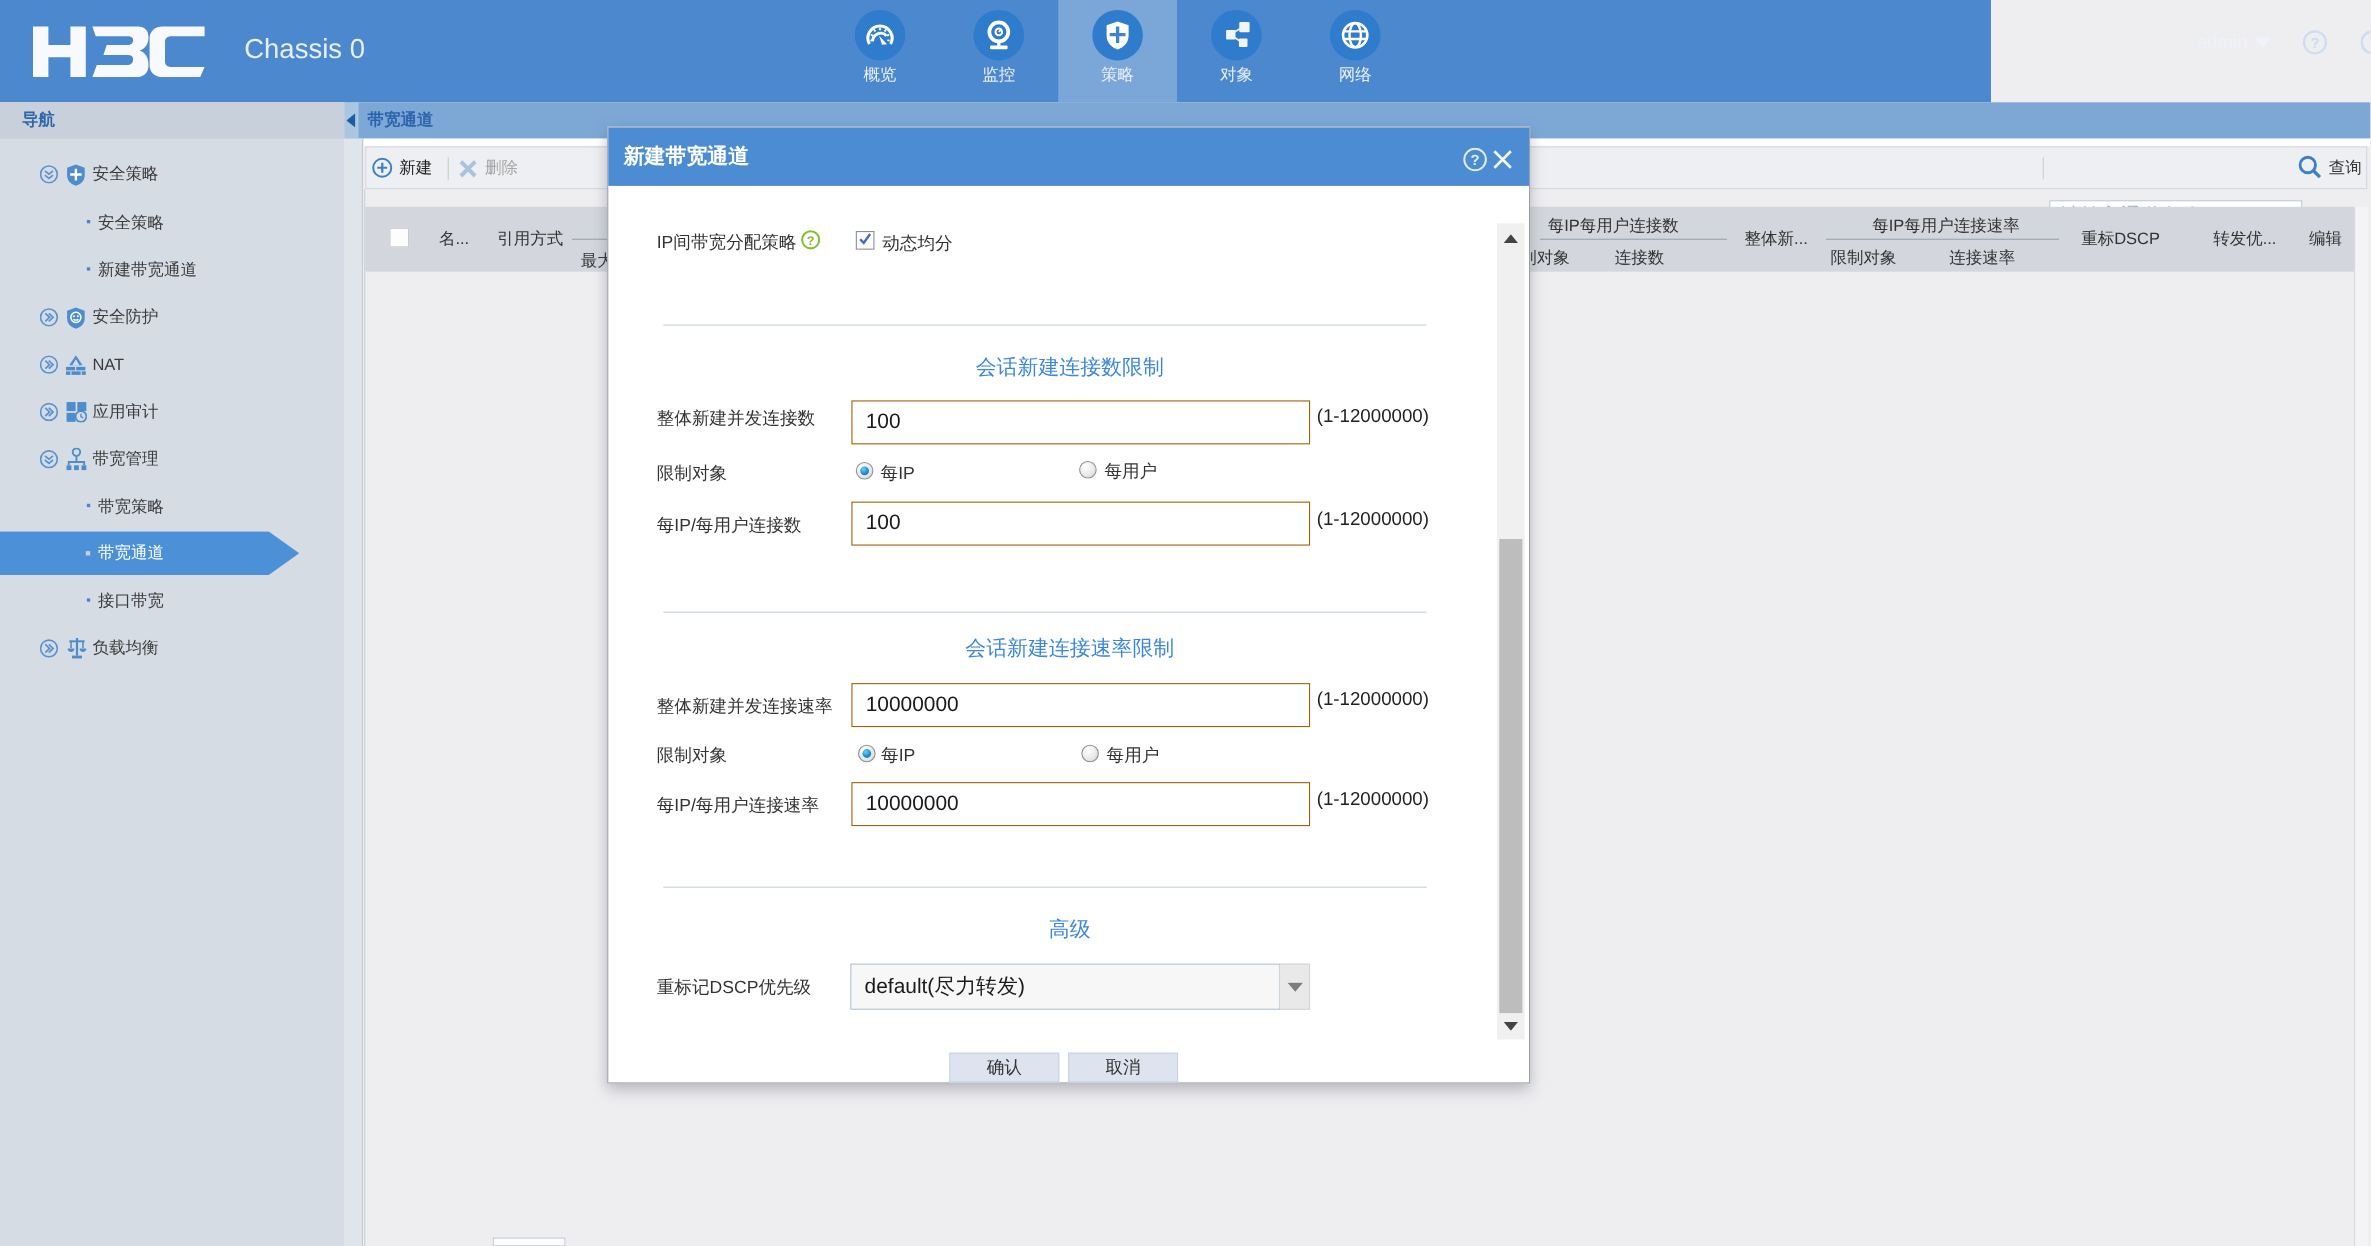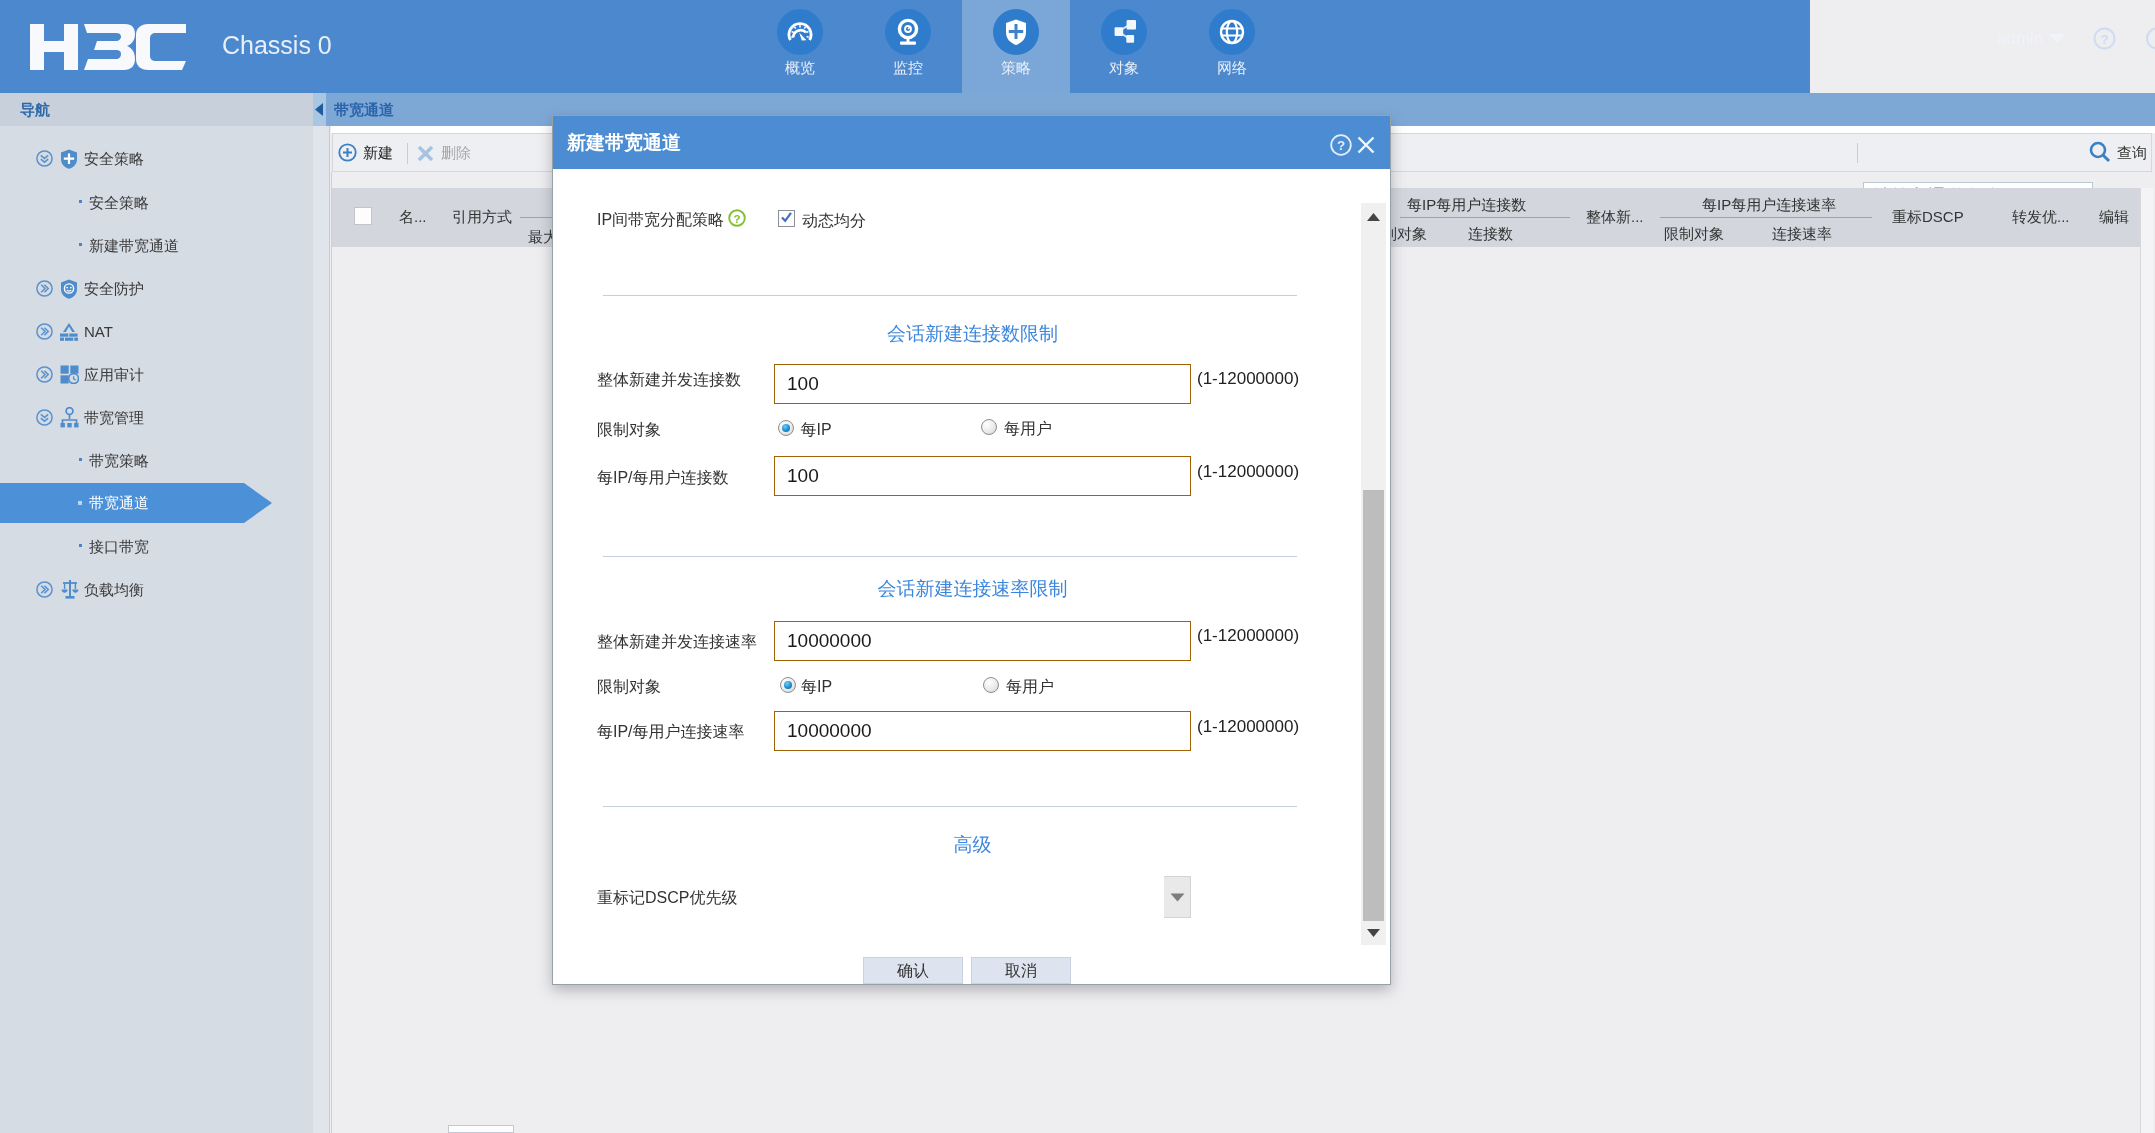--- a/index.html
+++ b/index.html
@@ -357,20 +357,21 @@
     <div class="rlabel" style="left:453px; top:561px;">每用户</div>
 
     <div class="mlabel" style="left:44px; top:606px;">每IP/每用户连接速率</div>
     <div class="minput" style="top:595px;">10000000</div>
     <div class="mhint" style="top:600.5px;">(1-12000000)</div>
 
     <div class="msep" style="top:690px;"></div>
     <div class="mstitle" style="top:715.5px;">高级</div>
 
     <div class="mlabel" style="left:44px; top:772px;">重标记DSCP优先级</div>
+    <div class="abs" style="left:220px; top:759.5px; width:391px; height:42px; background:#f7f7f8; border:1px solid #b6c3d1; font-size:19px; color:#1a1a1a; display:flex; align-items:center; padding-left:12px;">default(尽力转发)</div>
     <div class="abs" style="left:611px; top:759.5px; width:27px; height:42px; background:#e9e9ea; border:1px solid #d4d4d6; border-left:none;">
       <svg width="15" height="9" viewBox="0 0 15 9" style="position:absolute; left:6px; top:16px;">
         <path d="M0.5 0.5 L14.5 0.5 L7.5 8.5 Z" fill="#7d7d7d"></path>
       </svg>
     </div>
 
     <div class="abs" style="left:310px; top:841px; width:100px; height:27px; background:#dee4ef; border:1px solid #c8d2e2; text-align:center; line-height:25px; font-size:16px; color:#333;">确认</div>
     <div class="abs" style="left:418px; top:841px; width:100px; height:27px; background:#dee4ef; border:1px solid #c8d2e2; text-align:center; line-height:25px; font-size:16px; color:#333;">取消</div>
 
     <div class="abs" style="left:808px; top:87px; width:25px; height:742px; background:#f0f0f0;"></div>

